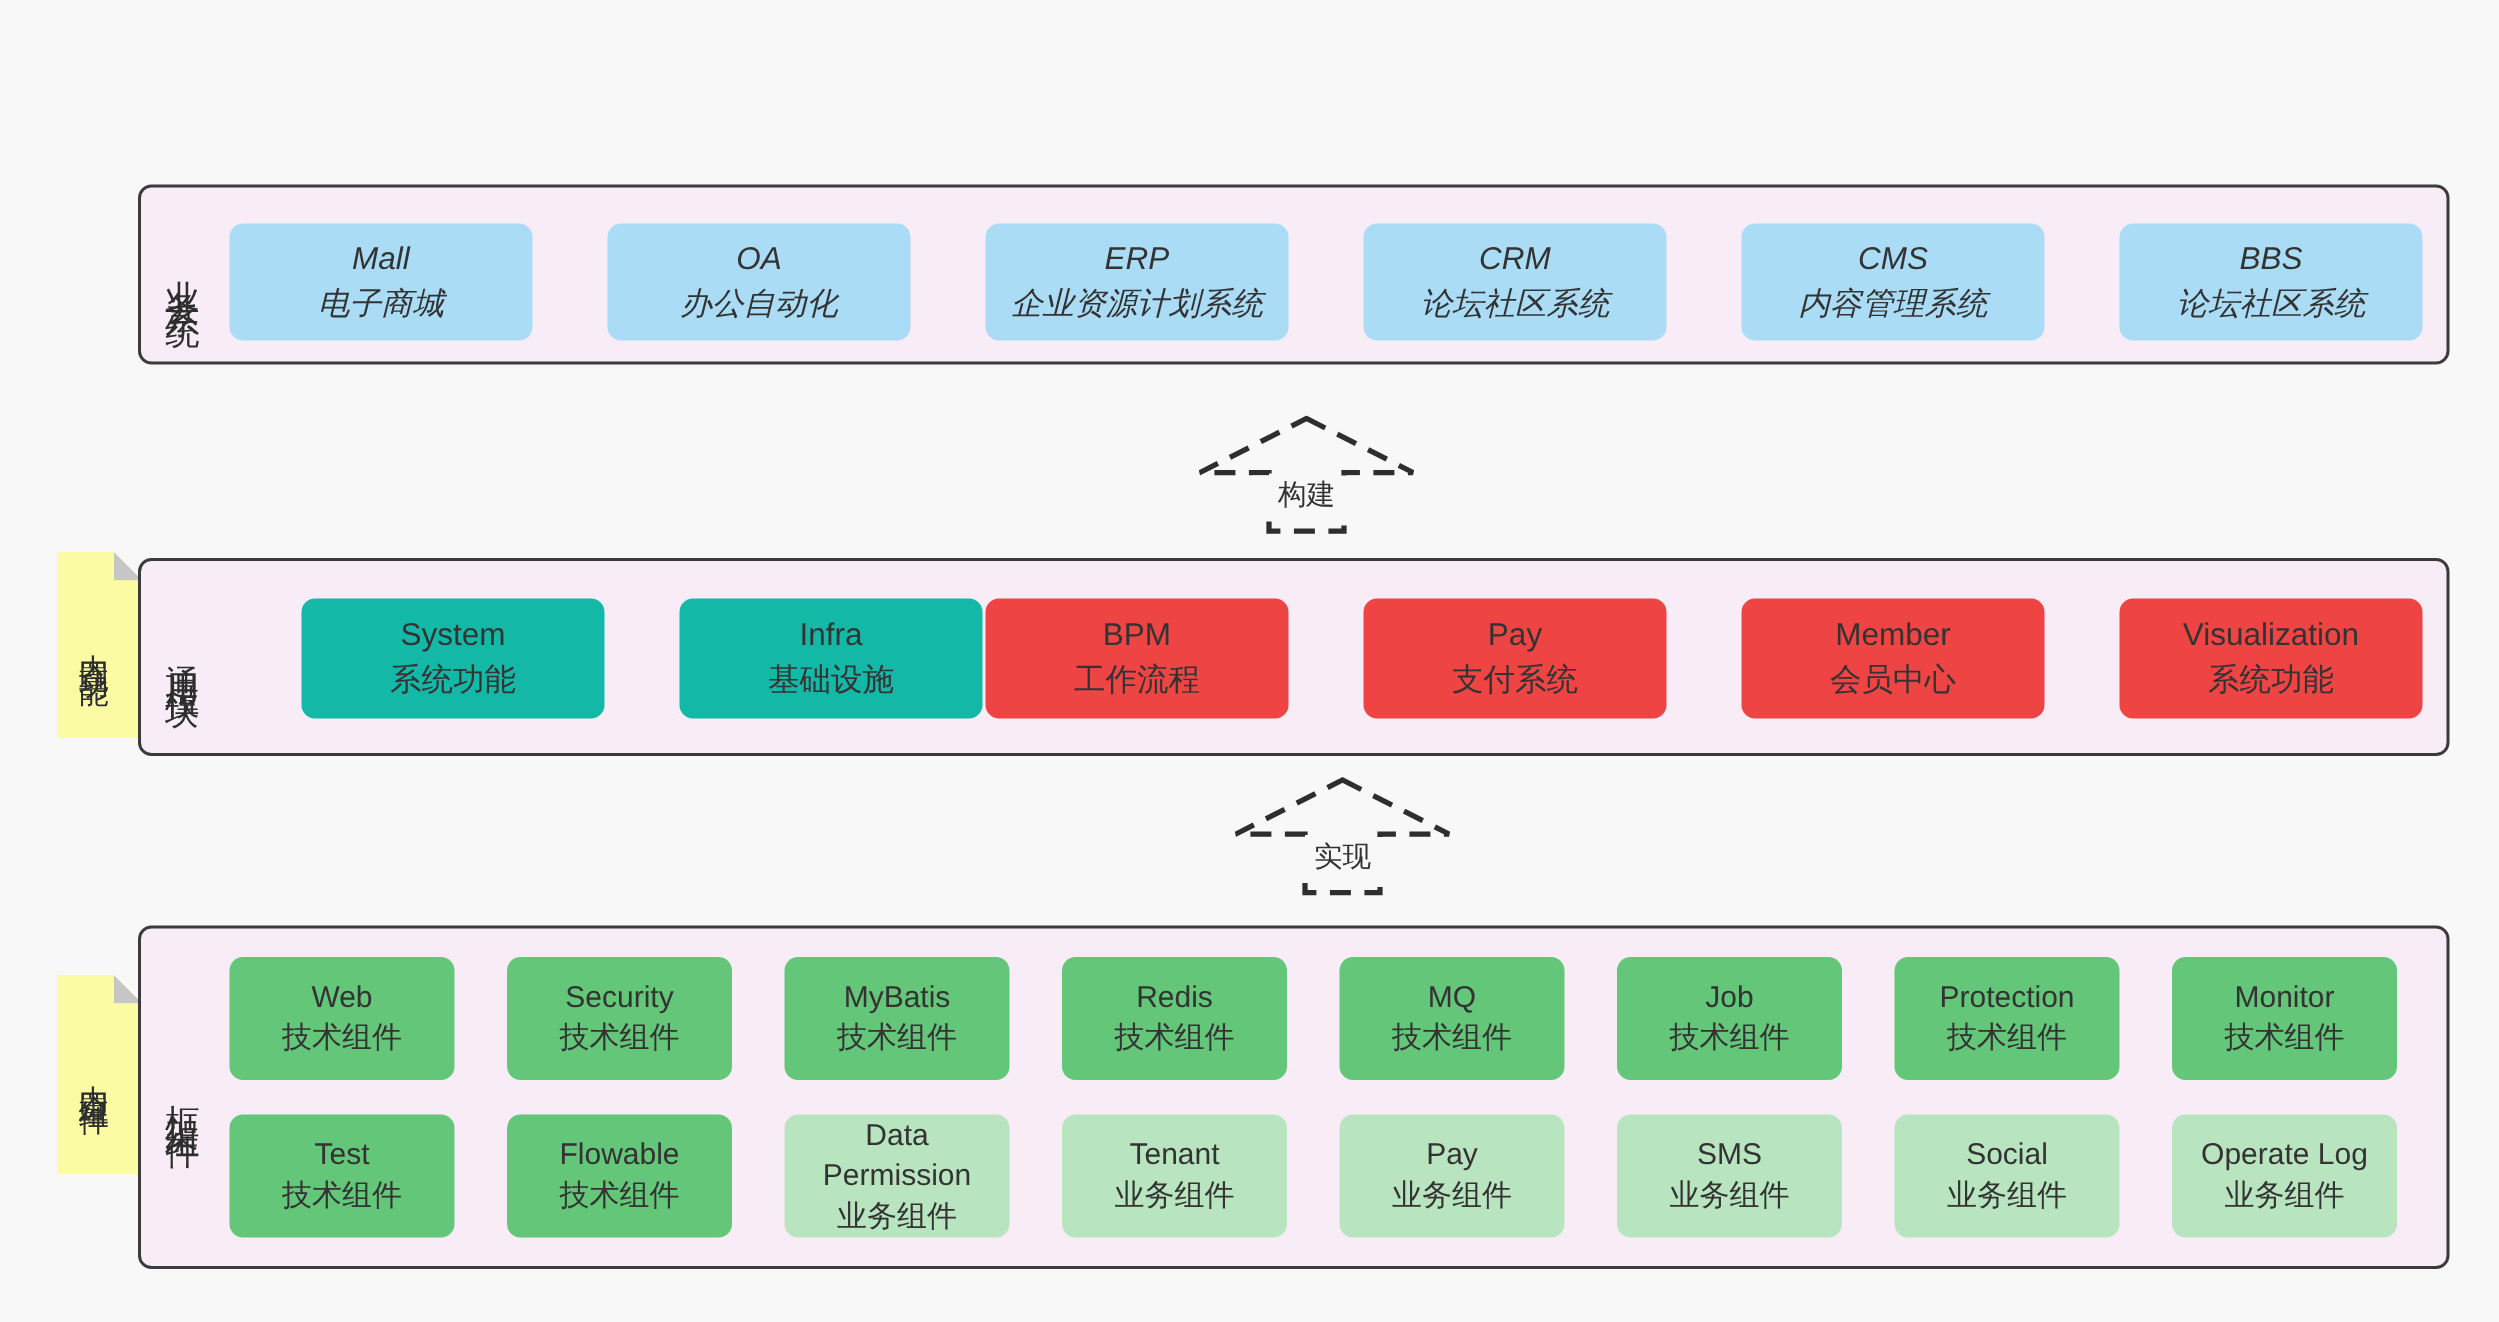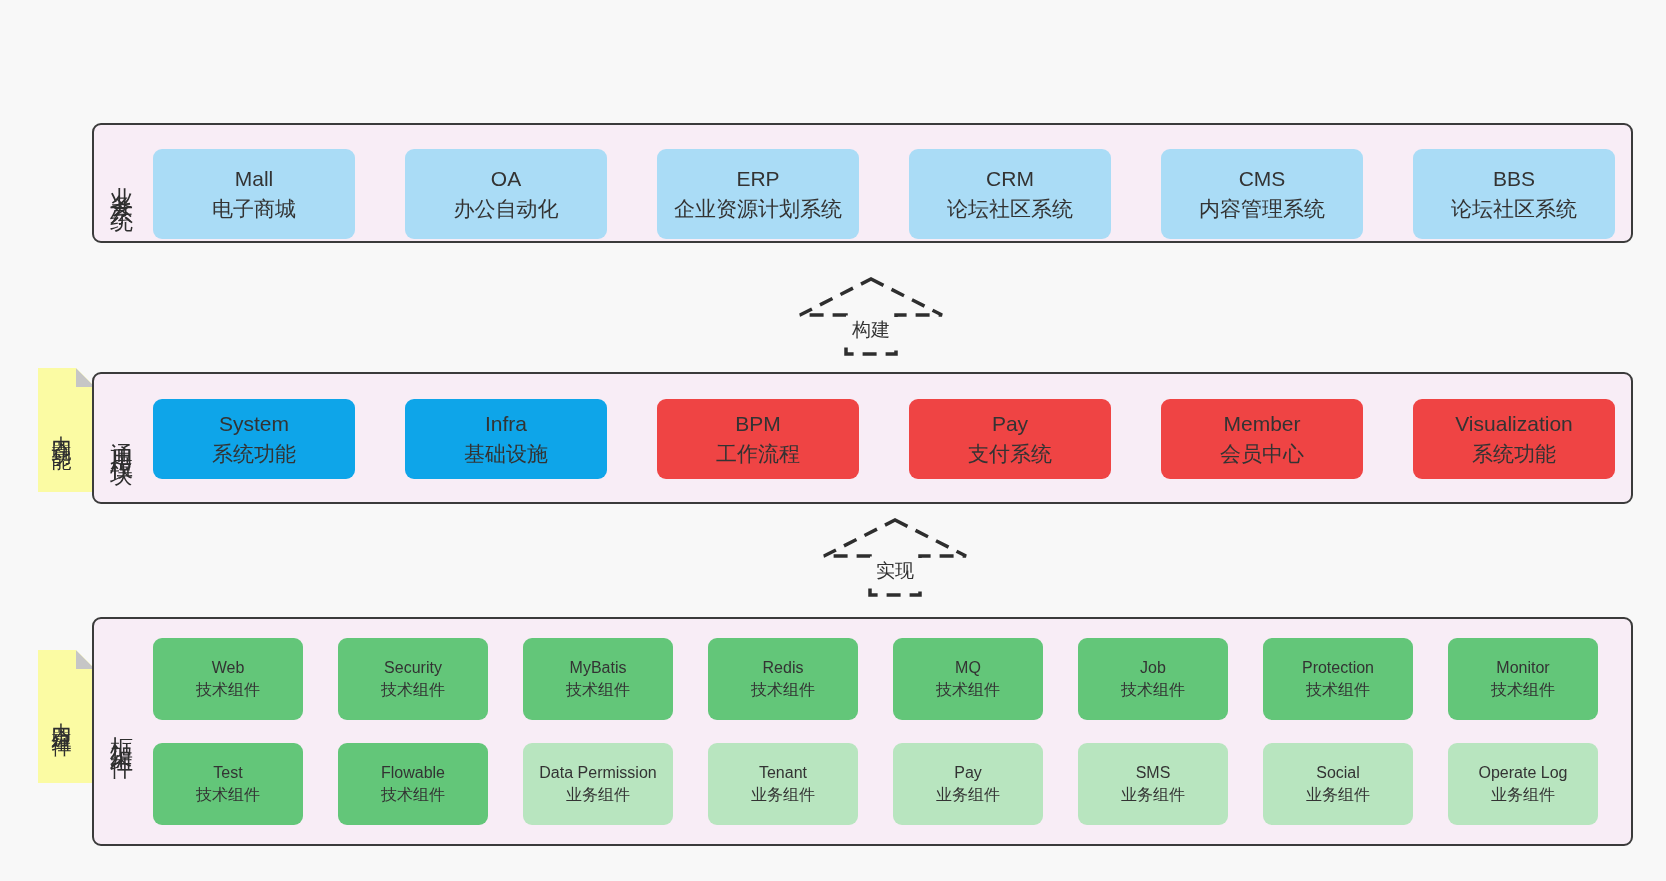--- a/index.html
+++ b/index.html
@@ -47,32 +47,32 @@
     flex-direction:column;
     align-items:center;
     justify-content:center;
     text-align:center;
     line-height:1.45;
     font-size:21px;
     color:#333;
     box-sizing:border-box;
     padding:0 8px;
   }
-  .band-row1 .box, #band-business .box { top:24px; height:90px; width:202px; }
+  .band-row1 .box, #band-business .box { top:24px; height:78px; width:202px;font-style:italic; }
   #band-modules .box { top:25px; height:80px; width:202px; }
 
   .blue  { background:#aadcf6; }
-  .red   { background:#0ea5e9; }
+  .red   { background:#14b8a6;margin-left:48px; }
   .pink  { background:#ef4444; }
   .gdark { background:#63c679; }
   .glight{ background:#b8e5bf; }
 
   #band-components .box {
     width:150px; height:82px;
-    font-size:16px;
+    font-size:20px;
     line-height:1.35;
   }
   #band-components .r1 { top:19px; }
   #band-components .r2 { top:124px; }
 
   .sticky {
     position:absolute;
     left:38px;
     width:57px;
     background:#fbfba3;

